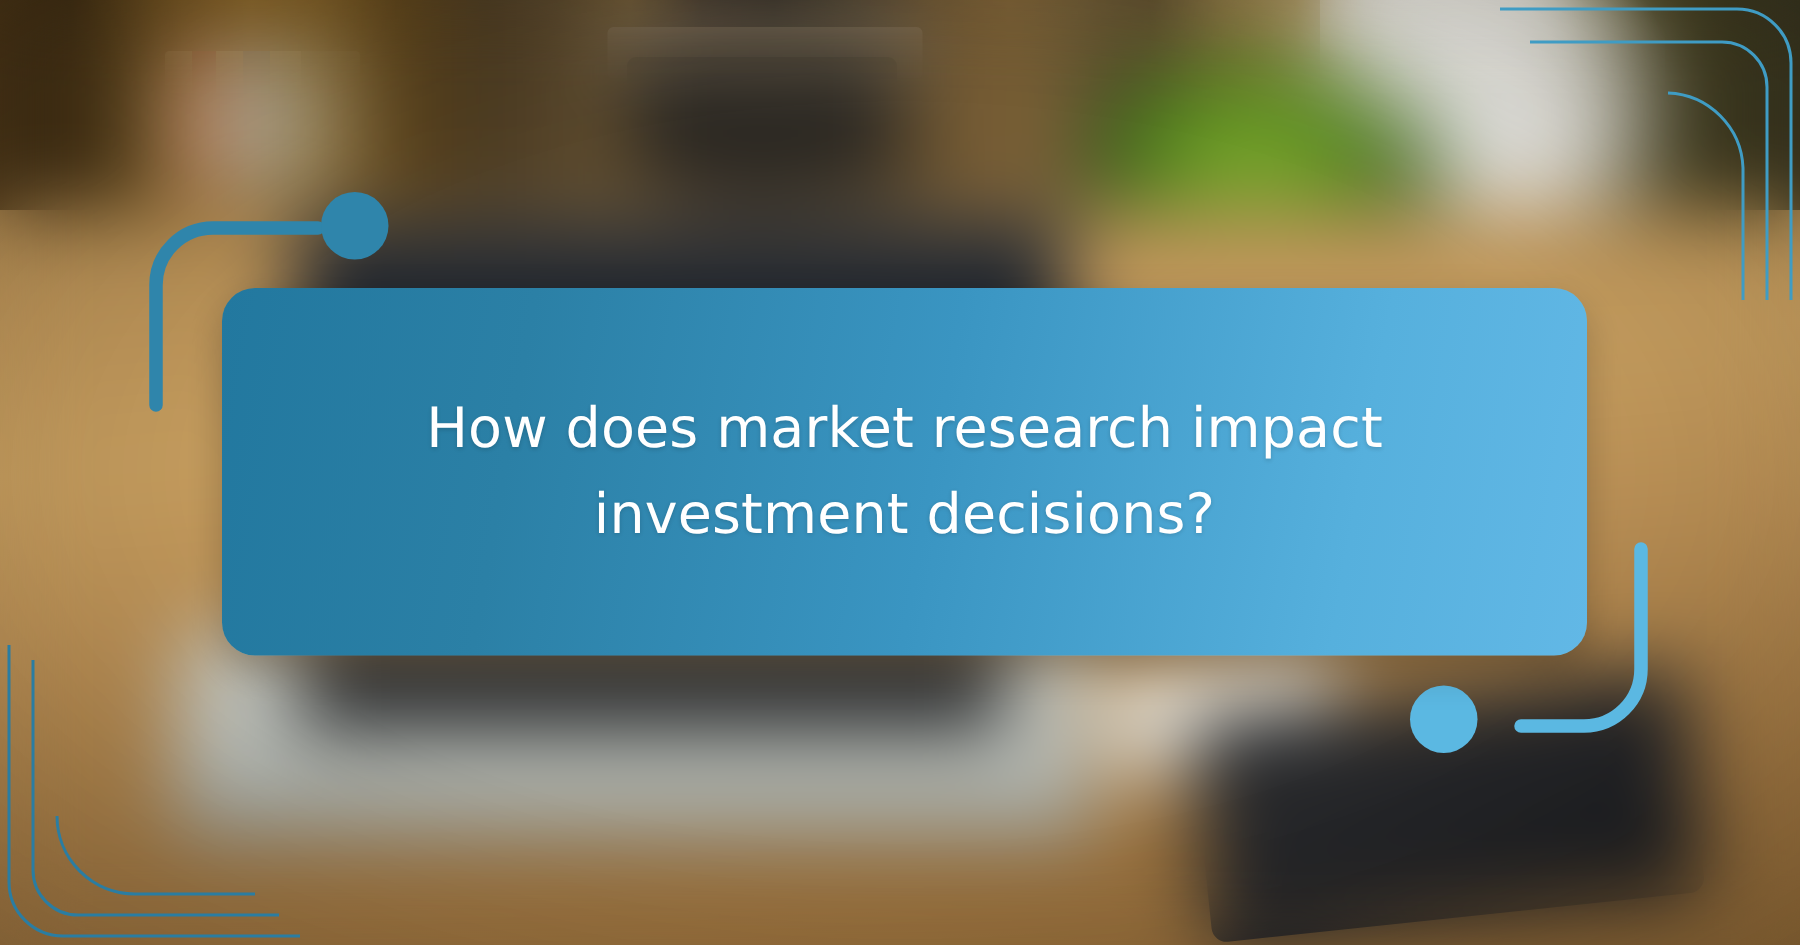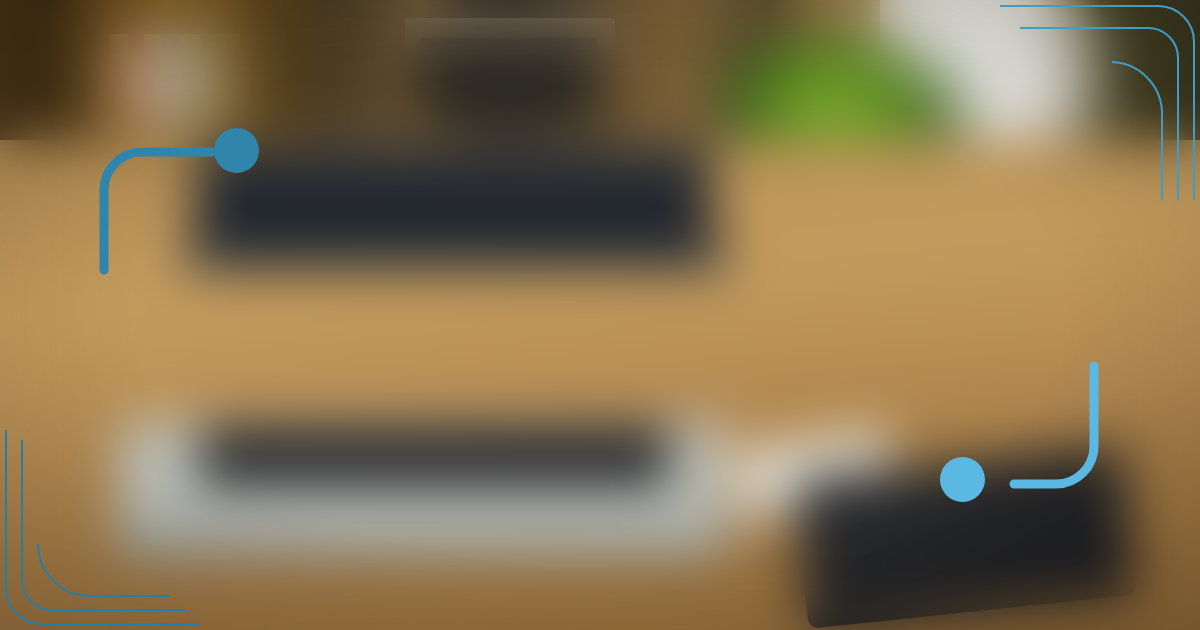--- a/index.html
+++ b/index.html
@@ -276,14 +276,17 @@
 
   <div class="bracket br-br">
     <svg width="120" height="140" viewBox="0 0 120 140" fill="none">
       <path d="M 88 8 L 88 88 A 38 38 0 0 1 50 126 L 8 126" stroke="#5bb8e2" stroke-width="9" stroke-linecap="round" fill="none"></path>
     </svg>
   </div>
 
   <div class="dot dot-top"></div>
   <div class="dot dot-bottom"></div>
 
+  <div class="card">
+    <div class="card-text">How does market research impact investment decisions?</div>
+  </div>
 
 </div>
 
 </body></html>

